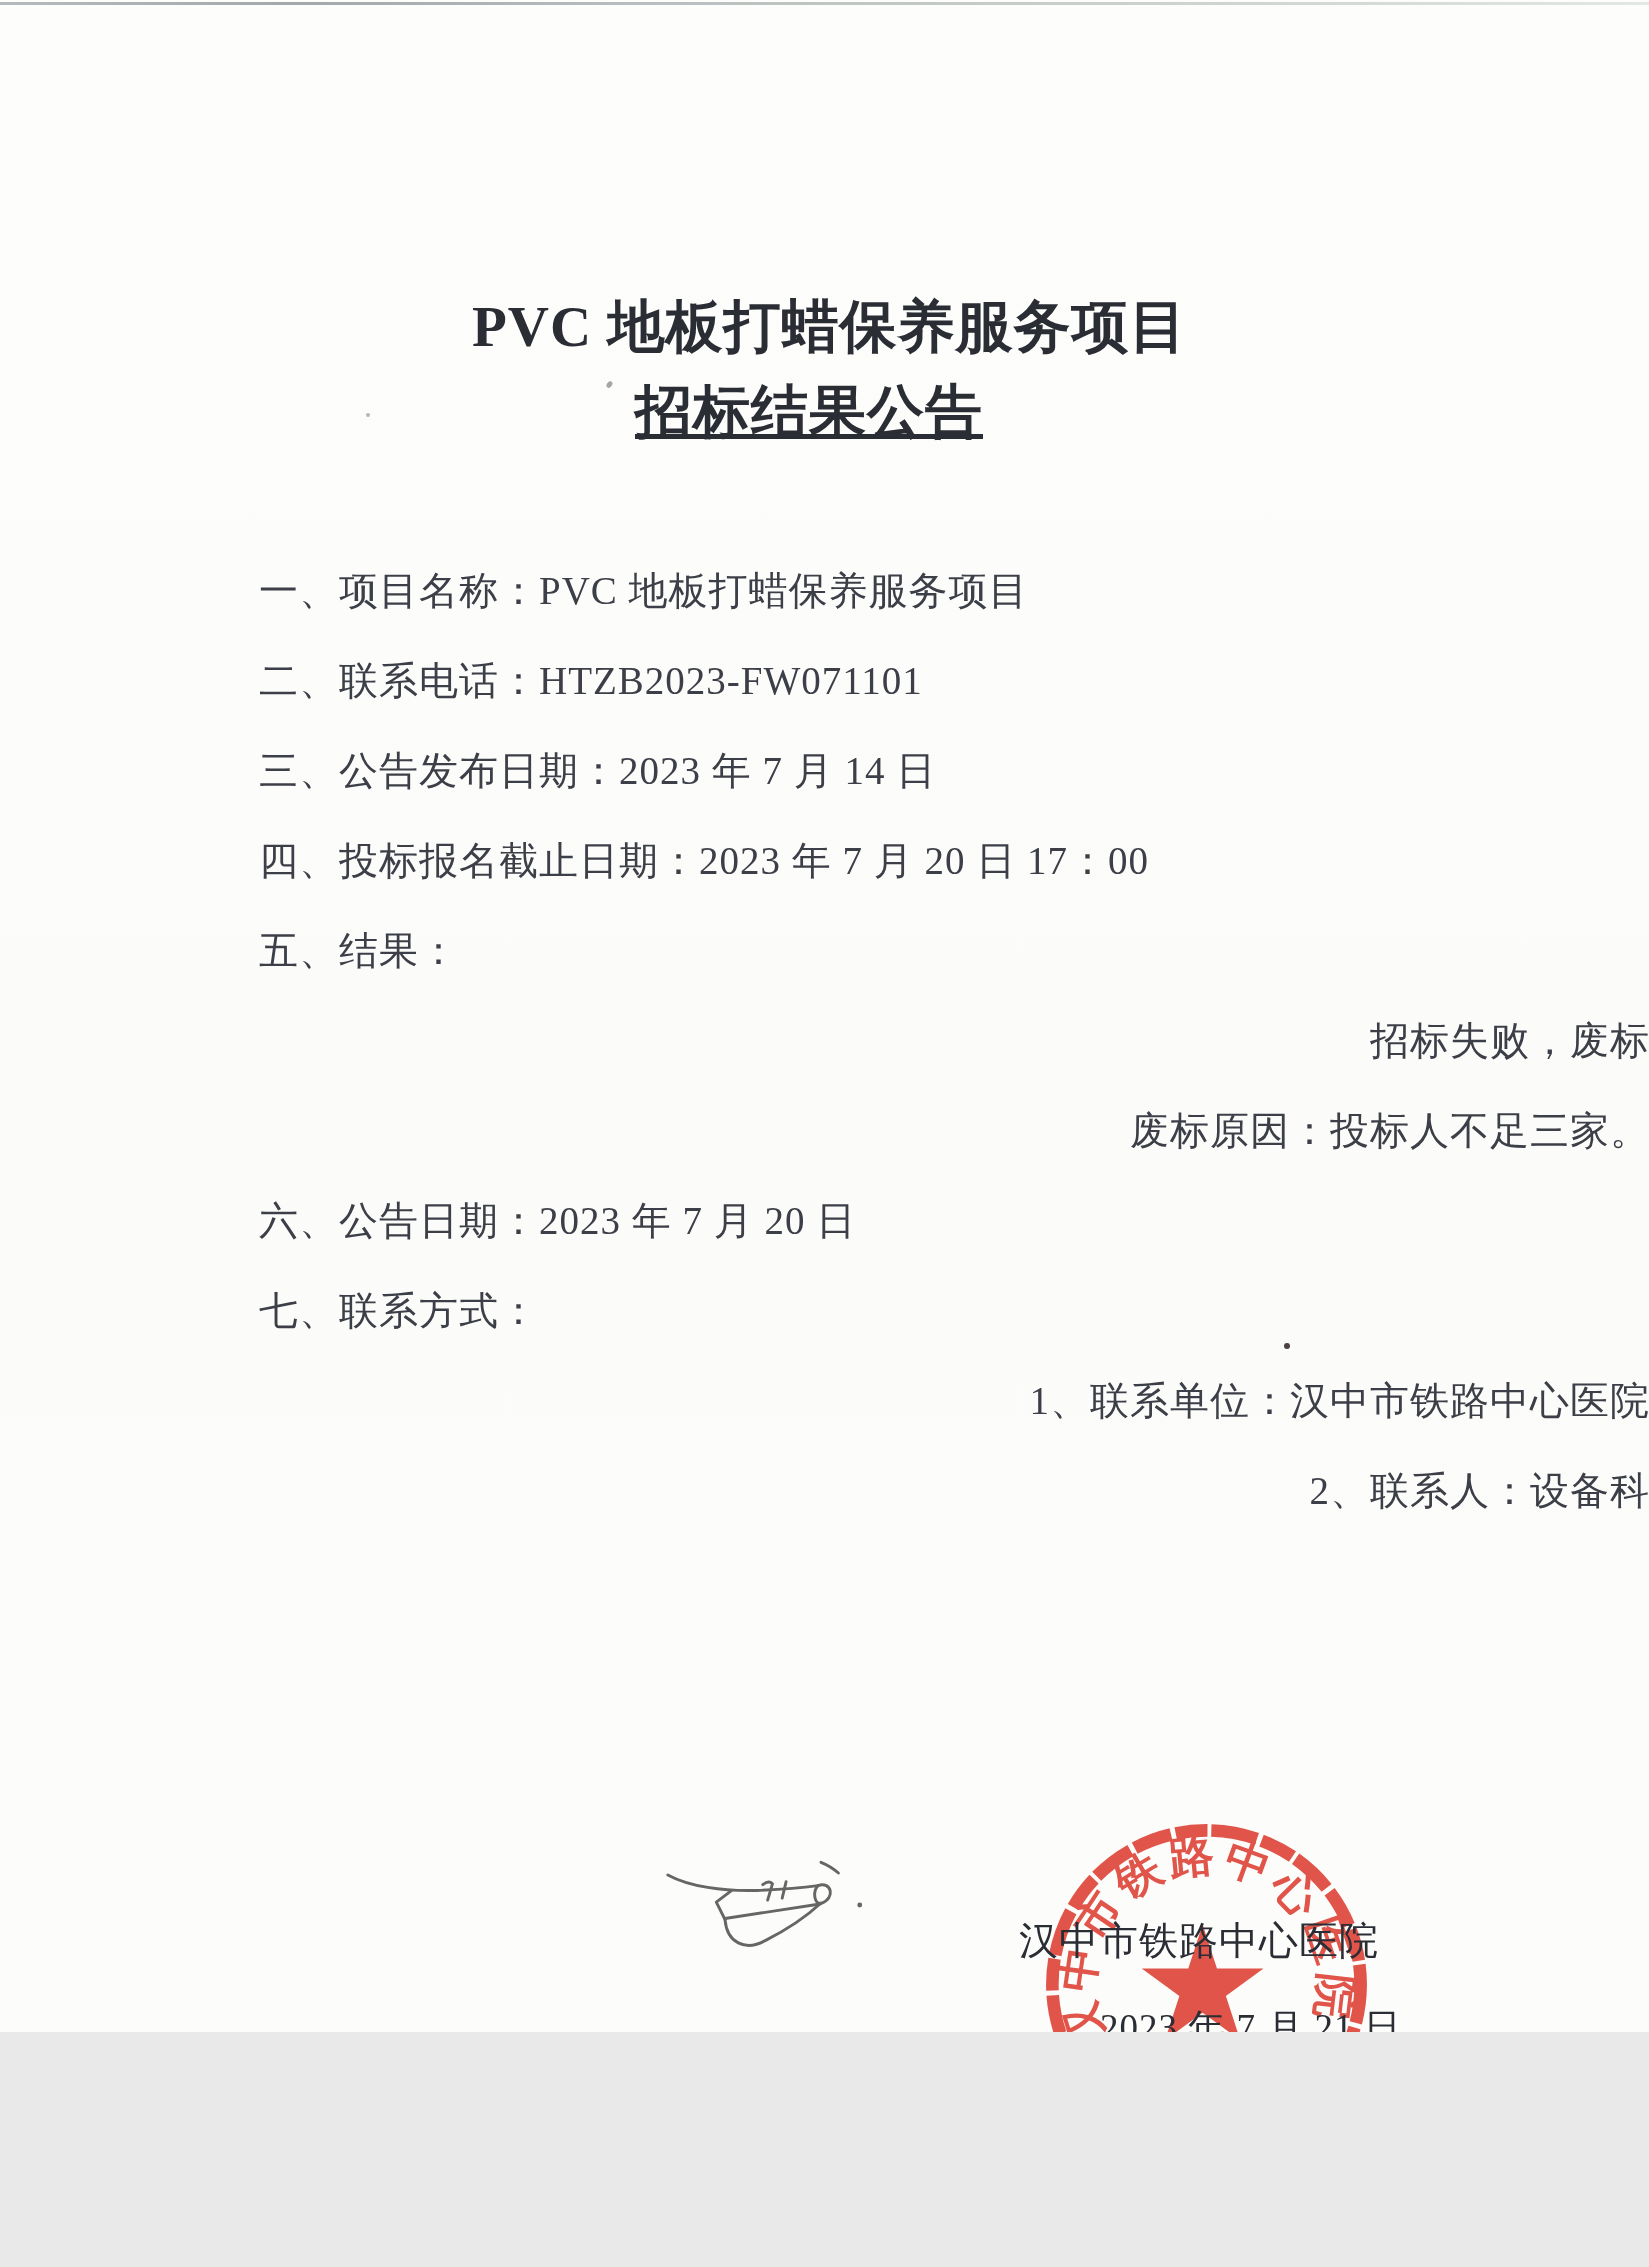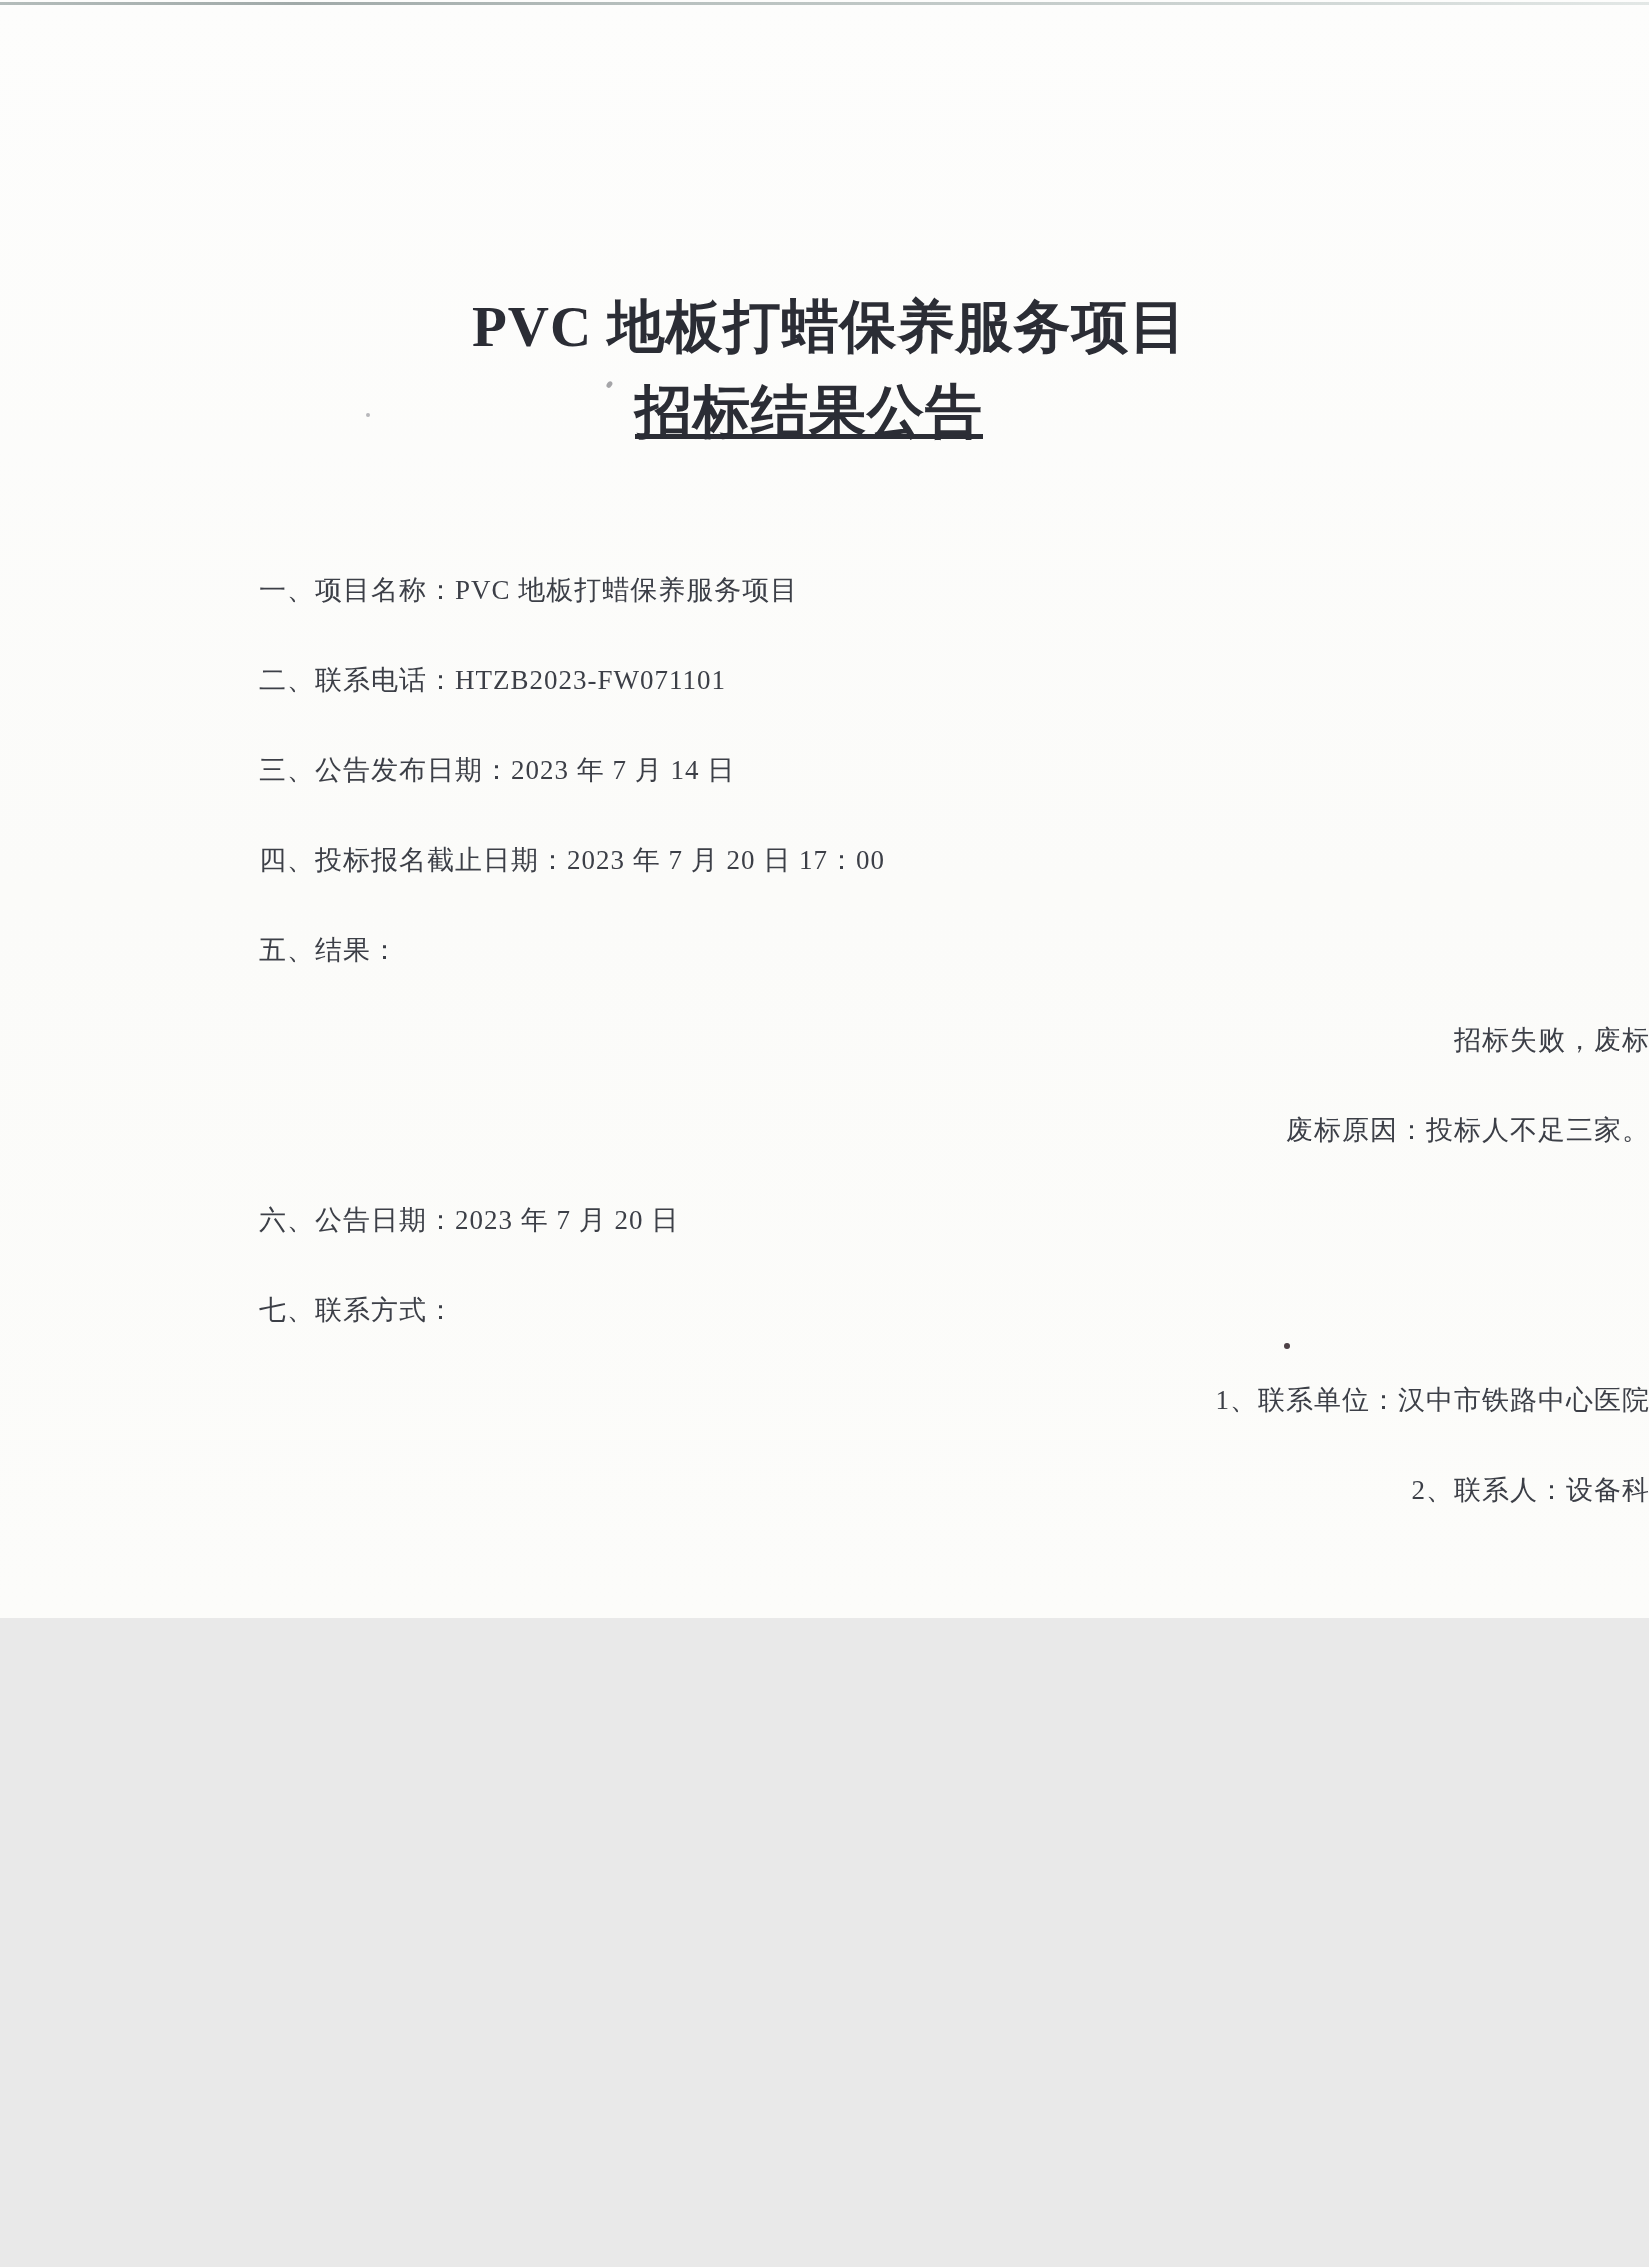--- a/index.html
+++ b/index.html
@@ -1,19 +1,19 @@
 <!DOCTYPE html>
 <html><head>
 <meta charset="utf-8">
 <style>
   html, body { margin: 0; padding: 0; background: #e9e9e9; }
   .page {
     position: relative;
     width: 1650px;
-    height: 1618px;
+    height: 2032px;
     margin: 0 auto;
     background: linear-gradient(180deg, #fdfdfc 0%, #fbfbf9 55%, #fcfcfa 100%);
     overflow: hidden;
     font-family: "Liberation Serif", "DejaVu Serif", serif;
     color: #3a3d45;
   }
   .scan-edge {
     position: absolute;
     top: 1.9px; left: 0; width: 100%; height: 2.9px;
     background: linear-gradient(90deg,
@@ -29,21 +29,21 @@
     color: #2b2d35;
     white-space: nowrap;
   }
   .title-1 { left: 472px; top: 297px; }
   .title-2 { left: 635px; top: 382px; text-decoration: underline; }
   .doc-body {
     position: absolute;
     top: 571px; left: 0; width: 1650px;
   }
   .doc-line {
-    font-size: 27px;
+    font-size: 39px;
     line-height: 39px;
     margin-bottom: 51px;
     letter-spacing: 1px;
     color: #3c3f47;
     white-space: nowrap;
   }
   .level-0 { padding-left: 259px; }
   .level-1 { padding-left: 338px; text-align: right; }
   .sig-text {
     position: absolute;

